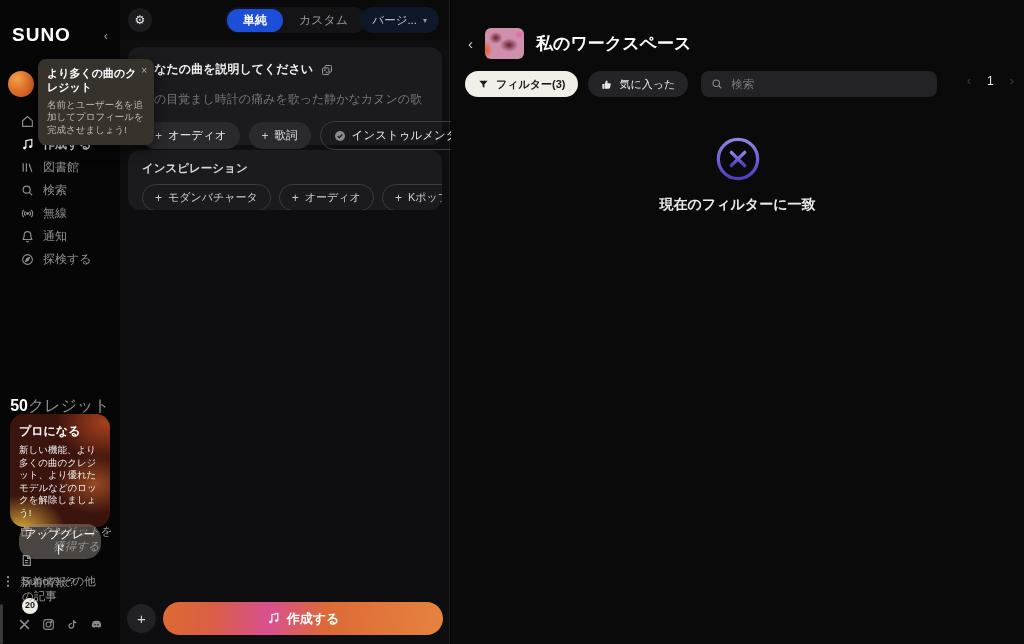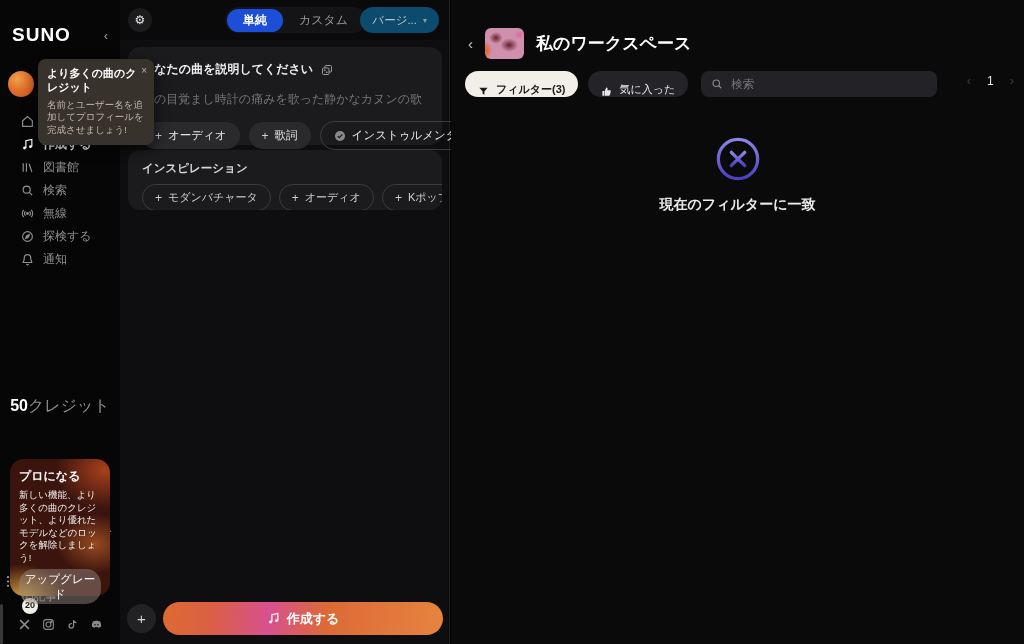--- a/index.html
+++ b/index.html
@@ -15,26 +15,26 @@
   .avatar { position:absolute; left:8px; top:71px; width:26px; height:26px; border-radius:50%;
             background:radial-gradient(circle at 35% 30%, #f2a14b 0%, #e0722c 45%, #c44f1c 100%); }
   .nav { position:absolute; left:0; top:110px; width:120px; }
   .nav-item { display:flex; align-items:center; gap:9px; padding:5px 0 5px 21px; height:23px; color:#8f8f8f; font-size:12px; cursor:pointer; }
   .nav-item.active { color:#fff; font-weight:bold; }
   .nav-item .ni { width:13px; height:13px; flex:0 0 13px; }
 
   .credits { position:absolute; left:0; top:396px; width:120px; text-align:center; font-size:16px; color:#8f8f8f; }
   .credits b { color:#fff; font-weight:bold; }
 
-  .pro-card { position:absolute; left:10px; top:414px; width:100px; height:137px; border-radius:14px; padding:9px 9px 8px 9px; z-index:3;
+  .pro-card { position:absolute; left:10px; top:414px; width:100px; height:113px; border-radius:14px; padding:9px 9px 8px 9px; z-index:3;
     background:
       radial-gradient(70px 55px at 12% 102%, rgba(222,172,60,.95), rgba(222,172,60,0) 62%),
       radial-gradient(80px 62px at 95% 8%, rgba(186,72,30,.85), rgba(186,72,30,0) 62%),
       radial-gradient(60px 46px at 85% 62%, rgba(226,118,48,.55), rgba(226,118,48,0) 65%),
-      #3b140e; margin-top: 45px; }
+      #3b140e; }
   .pro-title { font-size:12px; font-weight:bold; color:#fff; margin-bottom:4px; }
   .pro-body { font-size:9.5px; line-height:1.32; color:rgba(255,255,255,.92); }
   .upgrade-btn { margin:5px auto 0; width:82px; padding:3px 4px; border-radius:15px; background:rgba(150,138,130,.48);
                  color:#fff; font-size:11.5px; text-align:center; line-height:1.25; cursor:pointer; border:none; }
 
   .side-row { position:absolute; display:flex; align-items:flex-start; gap:8px; color:#9a9a9a; font-size:11.5px; line-height:1.3; cursor:pointer; }
   .side-row .ni { width:13px; height:13px; flex:0 0 13px; margin-top:1px; }
   .row-earn  { left:20px; top:524px; width:92px; z-index:2;font-style:italic; }
   .row-earn span { text-align:center; width:74px; }
   .row-news  { left:20px; top:553px; width:98px; align-items:flex-start;flex-direction:column; }
@@ -55,21 +55,21 @@
   .tt-body { margin-top:4px; font-size:9.5px; color:#c0bab2; line-height:1.35; }
 
   
   .composer { position:absolute; left:120px; top:0; width:330px; height:644px; background:#0e0e10; border-right:1px solid #1e1e21; }
   .comp-top { position:absolute; left:0; top:0; width:100%; height:40px; background:#0a0a0b; display:flex; align-items:center; }
   .gear-btn { position:absolute; left:8px; top:8px; width:24px; height:24px; border-radius:50%; background:#1c1c1f;
               color:#e8e8e8; font-size:12px; display:flex; align-items:center; justify-content:center; cursor:pointer; }
   .seg { position:absolute; left:105px; top:7px; height:26px; background:#141416; border-radius:15px; display:flex; align-items:center; padding:2px; }
   .seg-item { padding:3px 16px; border-radius:13px; font-size:12px; color:#9a9a9a; cursor:pointer; white-space:nowrap; }
   .seg-item.active { background:#1d4ed8; color:#fff; font-weight:bold; }
-  .version-btn { position:absolute; right:10px; top:7px; height:26px; background:#0c4a6e; border-radius:14px; color:#c5c5c5;
+  .version-btn { position:absolute; right:10px; top:7px; height:26px; background:#0f172a; border-radius:14px; color:#c5c5c5;
                  font-size:11.5px; display:flex; align-items:center; gap:6px; padding:0 12px; cursor:pointer; }
   .version-btn .chev { font-size:8px; color:#9a9a9a; }
 
   .card { position:absolute; left:8px; width:314px; background:#1b1b1d; border-radius:12px; }
   .card-describe { top:47px; height:98px; padding:14px 14px 12px 14px; }
   .card-title { font-size:12px; font-weight:bold; color:#f0f0f0; display:flex; align-items:center; gap:8px; }
   .dice { color:#9a9a9a; }
   .ghost-text { margin-top:13px; font-size:12px; color:#757575; white-space:nowrap; overflow:hidden; }
   .btn-row { margin-top:13px; display:flex; align-items:center; gap:9px; }
   .chip-btn { display:flex; align-items:center; gap:6px; background:#2a2a2d; border:none; color:#e8e8e8;
@@ -97,21 +97,21 @@
   .ws-thumb { width:39px; height:31px; border-radius:6px; cursor:pointer;
     background:
       radial-gradient(9px 8px at 28% 32%, #6e1f2c, rgba(110,31,44,0) 75%),
       radial-gradient(12px 9px at 62% 55%, #64202e, rgba(100,32,46,0) 75%),
       radial-gradient(8px 13px at 4% 72%, #e8611f, rgba(232,97,31,0) 70%),
       radial-gradient(7px 6px at 88% 22%, #e067a2, rgba(224,103,162,0) 75%),
       #cf90ad; }
   .ws-title { font-size:17px; font-weight:bold; color:#fff; }
 
   .filter-row { position:absolute; left:14px; top:71px; width:545px; display:flex; align-items:center; }
-  .pill { height:26px; border-radius:13px; display:flex; align-items:flex-end; gap:7px; font-size:11px; padding:0 13px; cursor:pointer; border:none; white-space:nowrap; }
+  .pill { height:26px; border-radius:13px; display:flex; align-items:center; gap:7px; font-size:11px; padding:0 13px; cursor:pointer; border:none; white-space:nowrap; }
   .pill-filter { background:#f2efe9; color:#1a1a1a; font-weight:bold; }
   .pill-liked { background:#242428; color:#e8e8e8; margin-left:10px; }
   .search-box { margin-left:13px; width:236px; height:26px; background:#232327; border-radius:8px; display:flex; align-items:center; padding:0 10px; gap:8px; }
   .search-box input { background:transparent; border:none; outline:none; color:#c8c8c8; font-size:11.5px; width:100%;
                       font-family:"Liberation Sans","DejaVu Sans",sans-serif; }
   .search-box input::placeholder { color:#7a7a7a; }
   .pager { position:absolute; right:10px; top:73px; display:flex; align-items:center; gap:16px; }
   .pg-chev { color:#3d3d42; font-size:13px; cursor:pointer; }
   .pg-num { color:#e8e8e8; font-size:12px; }
 
@@ -171,35 +171,35 @@
       <span class="ni">
           <svg viewBox="0 0 24 24" width="13" height="13" fill="none" stroke="currentColor" stroke-width="2">
             <circle cx="12" cy="12" r="1.6" fill="currentColor"></circle>
             <path d="M8.2 15.8a5.4 5.4 0 0 1 0-7.6M15.8 8.2a5.4 5.4 0 0 1 0 7.6M5.2 18.8a9.6 9.6 0 0 1 0-13.6M18.8 5.2a9.6 9.6 0 0 1 0 13.6"></path>
           </svg>
         </span>
       <span>無線</span>
     </div>
     <div class="nav-item">
       <span class="ni">
+          <svg viewBox="0 0 24 24" width="13" height="13" fill="none" stroke="currentColor" stroke-width="2.2">
+            <path d="M6 9a6 6 0 0 1 12 0c0 6 2 6.5 2 8.5H4C4 15.5 6 15 6 9"></path>
+            <path d="M10 20.5a2.2 2.2 0 0 0 4 0"></path>
+          </svg>
+        </span>
+      <span>通知</span>
+    </div>
+    <div class="nav-item">
+      <span class="ni">
           <svg viewBox="0 0 24 24" width="13" height="13" fill="none" stroke="currentColor" stroke-width="2">
             <circle cx="12" cy="12" r="9"></circle>
             <path d="M15.5 8.5 13.4 13.4 8.5 15.5l2.1-4.9z" fill="currentColor"></path>
           </svg>
         </span>
       <span>探検する</span>
-    </div>
-    <div class="nav-item">
-      <span class="ni">
-          <svg viewBox="0 0 24 24" width="13" height="13" fill="none" stroke="currentColor" stroke-width="2.2">
-            <path d="M6 9a6 6 0 0 1 12 0c0 6 2 6.5 2 8.5H4C4 15.5 6 15 6 9"></path>
-            <path d="M10 20.5a2.2 2.2 0 0 0 4 0"></path>
-          </svg>
-        </span>
-      <span>通知</span>
     </div>
   </div>
 
   <div class="credits">
     <b>50</b><span>クレジット</span>
   </div>
 
   <div class="pro-card">
     <div class="pro-title">プロになる</div>
     <div class="pro-body">新しい機能、より多くの曲のクレジット、より優れたモデルなどのロックを解除しましょう!</div>

